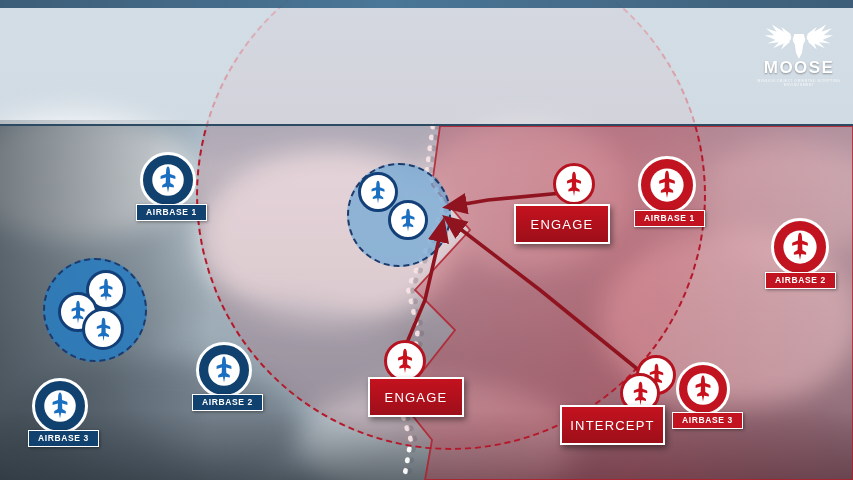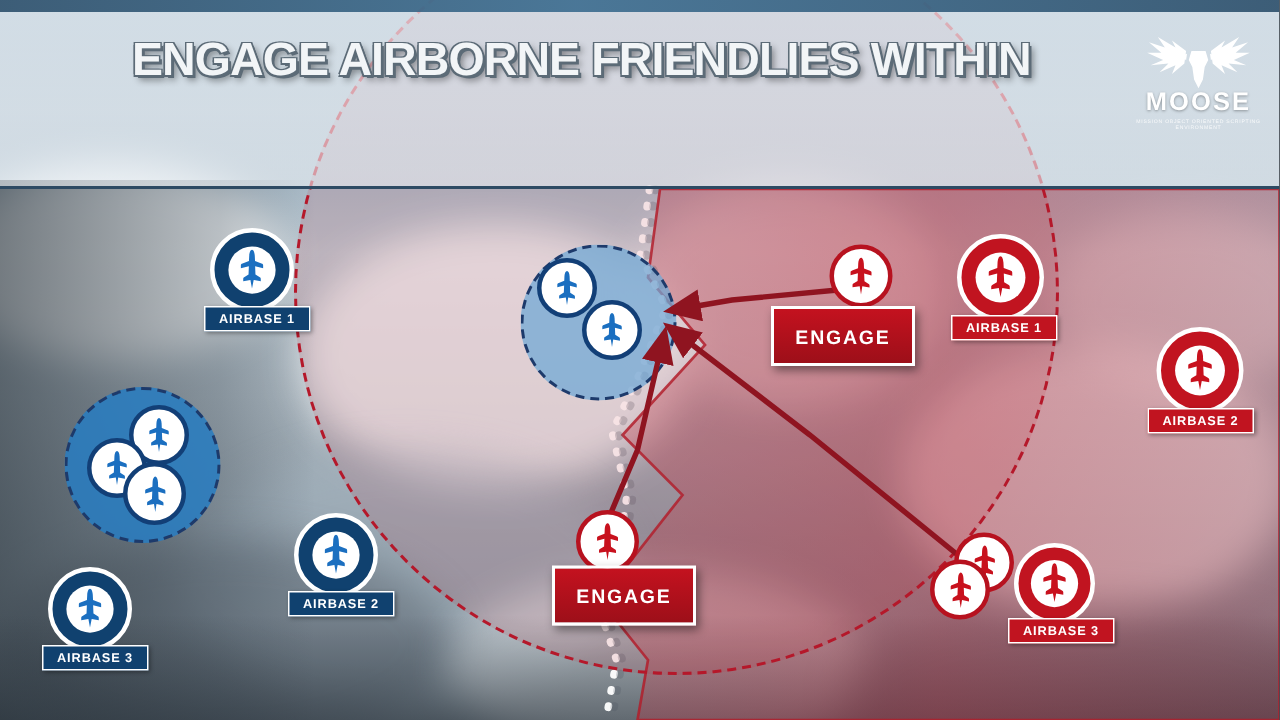--- a/index.html
+++ b/index.html
@@ -112,21 +112,21 @@
     box-shadow:1px 1px 3px rgba(0,0,0,.4);
   }
   .bl-blue{background:#10416f;}
   .bl-red{background:#c11420;}
 
   
   .taskbox{
     position:absolute;
     background:linear-gradient(180deg,#c4121f,#9d0f19);
     border:2px solid #ffffff;
-    color:#ffffff;font-weight:bold;letter-spacing:1.2px;
+    color:#ffffff;font-weight:normal;letter-spacing:1.2px;
     display:flex;align-items:center;justify-content:center;
     box-shadow:2px 3px 6px rgba(0,0,0,.45);
     font-size:13px;
     text-align:right;
   }
 
   
   .callout{
     position:absolute;left:215px;top:230px;width:156px;
     background:linear-gradient(180deg,#c4121f,#a0101a);
@@ -310,26 +310,26 @@
         <path fill="#c8111d" d="M32 8c1.9 0 3 3.3 3.3 7.2l.3 6 7.6 3c1.6.6 2 1.1 2 2.4v3.4l-9.5-2.5.4 9.7 5.2 3.3c.8.6 1.1 1 1.1 2v2.7L34 43.8 32 54l-1.9-10.2-8.5 1.4v-2.7c0-1 .3-1.4 1.1-2l5.2-3.3.4-9.7-9.5 2.5v-3.4c0-1.3.4-1.8 2-2.4l7.6-3 .3-6C29 11.3 30.1 8 32 8z"></path>
       </svg>
     </div>
     <div class="base-label bl-red" style="left:-4px;top:50px;">AIRBASE 3</div>
   </div>
 
   <div class="taskbox" style="left:514px;top:204px;width:92px;height:36px;">ENGAGE</div>
 
   <div class="taskbox" style="left:368px;top:377px;width:92px;height:36px;">ENGAGE</div>
 
+  <div class="taskbox" style="left:560px;top:405px;width:101px;height:36px;">INTERCEPT</div>
 
 
   <div class="header-band"></div>
   <div class="header-topline"></div>
   <div class="title">
-    <div>ENGAGE AIRBORNE FRIENDLIES WITHIN</div>
   </div>
 
   <div class="logo">
     <svg width="72" height="46" viewBox="0 0 120 78">
       <g fill="#ffffff">
 
         <path d="M46 34 L30 22 L34 30 L14 18 L22 30 L4 24 L18 36 L2 36 L20 44 L6 50 L26 48 L16 58 L34 50 L30 60 L44 48 Z"></path>
 
         <path d="M74 34 L90 22 L86 30 L106 18 L98 30 L116 24 L102 36 L118 36 L100 44 L114 50 L94 48 L104 58 L86 50 L90 60 L76 48 Z"></path>
 

